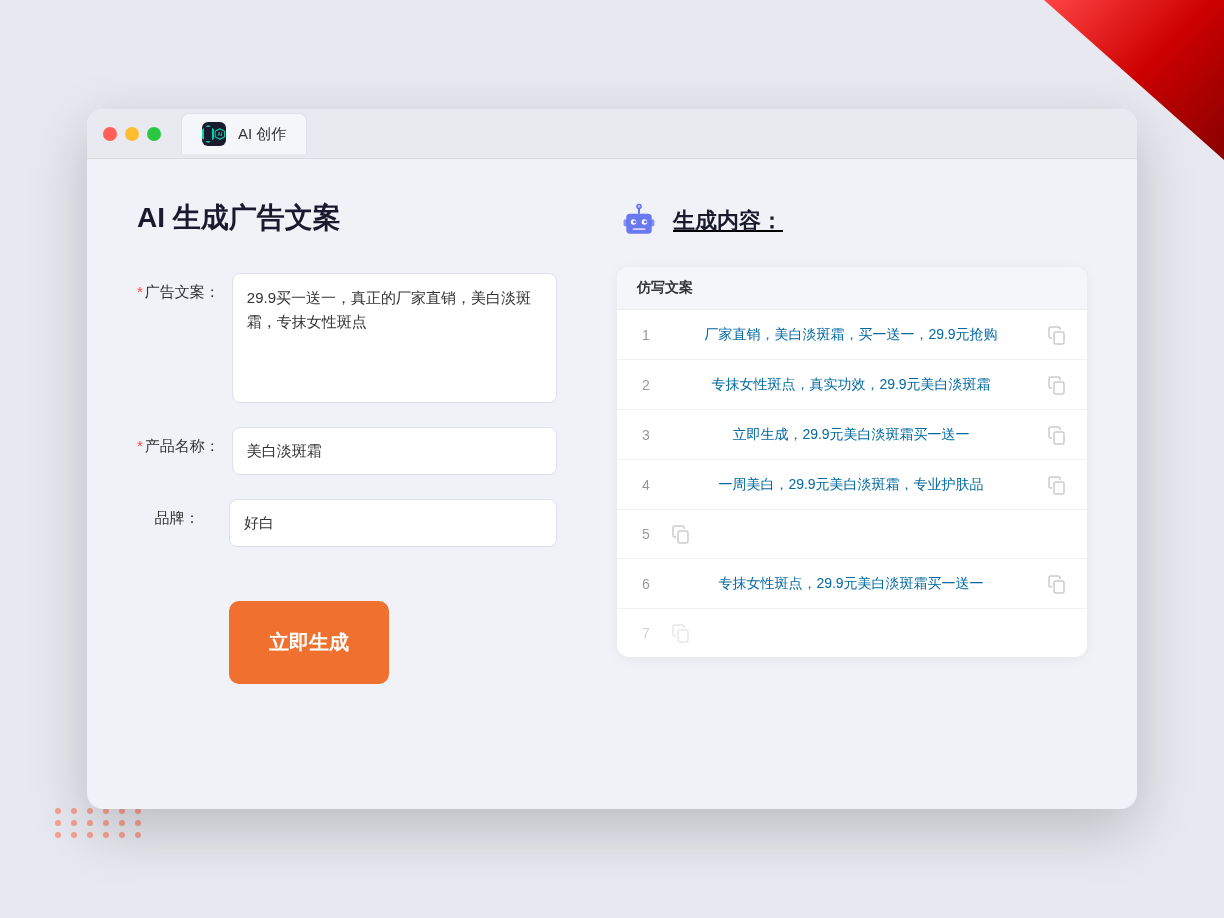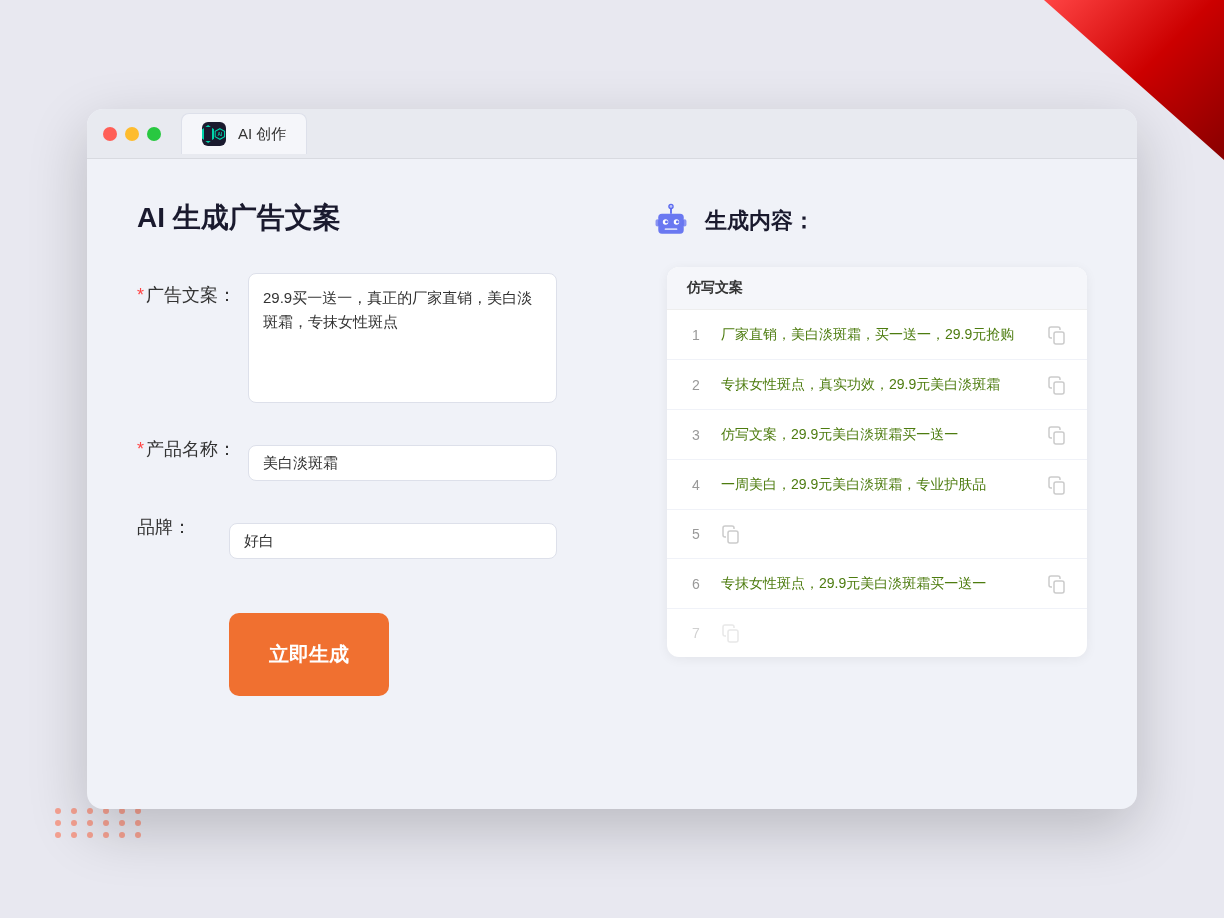--- a/index.html
+++ b/index.html
@@ -99,21 +99,21 @@
     .tab-title {
       font-size: 15px;
       color: #333;
       font-weight: 500;
     }
 
     
     .main-content {
       display: flex;
       padding: 40px 50px;
-      gap: 92px;
+      gap: 60px;
       min-height: 650px;
     }
 
     
     .left-panel {
       flex: 0 0 420px;
     }
 
     .page-title {
       font-size: 28px;
@@ -123,24 +123,24 @@
     }
 
     .form-group {
       display: flex;
       align-items: flex-start;
       margin-bottom: 24px;
       gap: 12px;
     }
 
     .form-label {
-      font-size: 18px;
+      font-size: 15px;
       color: #333;
       min-width: 80px;
-      text-align: left;
+      text-align: center;
       padding-top: 10px;
       white-space: nowrap;
     }
 
     .required-star {
       color: #ff4444;
       margin-right: 2px;
     }
 
     .form-input, .form-textarea {
@@ -150,22 +150,21 @@
       background: #fff;
       font-size: 15px;
       color: #333;
       font-family: inherit;
       outline: none;
       transition: border-color 0.2s;
     }
 
     .form-input {
       padding: 10px 14px;
-      height: 36px;
-      margin-top: 18px;
+      height: 48px;
     }
 
     .form-textarea {
       padding: 12px 14px;
       height: 130px;
       resize: none;
       line-height: 1.6;
     }
 
     .generate-btn {
@@ -186,20 +185,21 @@
     
     .right-panel {
       flex: 1;
     }
 
     .result-header {
       display: flex;
       align-items: center;
       gap: 12px;
       margin-bottom: 24px;
+      text-decoration: underline;
     }
 
     .robot-icon {
       width: 44px;
       height: 44px;
       position: relative;
       display: flex;
       align-items: center;
       justify-content: center;
     }
@@ -213,21 +213,20 @@
       font-size: 22px;
       font-weight: 700;
       color: #1a1a2e;
     }
 
     .result-table {
       background: #fff;
       border-radius: 12px;
       overflow: hidden;
       box-shadow: 0 2px 12px rgba(0,0,0,0.06);
-      margin-left: 18px;
     }
 
     .table-header {
       background: #f5f6fa;
       padding: 12px 20px;
       font-size: 14px;
       font-weight: 600;
       color: #333;
       border-bottom: 1px solid #eee;
     }
@@ -251,22 +250,23 @@
     .row-num {
       font-size: 14px;
       color: #999;
       min-width: 18px;
       text-align: center;
     }
 
     .row-text {
       flex: 1;
       font-size: 14px;
-      color: #4d7c0f;
+      color: #0369a1;
       line-height: 1.5;
+      text-align: center;
     }
 
     .copy-icon {
       width: 20px;
       height: 20px;
       cursor: pointer;
       opacity: 0.5;
       flex-shrink: 0;
     }
   </style>
@@ -365,21 +365,21 @@
           <div class="table-row">
             <span class="row-num">2</span>
             <span class="row-text">专抹女性斑点，真实功效，29.9元美白淡斑霜</span>
             <span class="copy-icon"><svg viewBox="0 0 20 20" fill="none" xmlns="http://www.w3.org/2000/svg">
     <rect x="7" y="7" width="10" height="12" rx="2" stroke="#999" stroke-width="1.5"></rect>
     <path d="M5 13H4a2 2 0 01-2-2V4a2 2 0 012-2h7a2 2 0 012 2v1" stroke="#999" stroke-width="1.5"></path>
   </svg></span>
           </div>
           <div class="table-row">
             <span class="row-num">3</span>
-            <span class="row-text">仿写文案，29.9元美白淡斑霜买一送一</span>
+            <span class="row-text">立即生成，29.9元美白淡斑霜买一送一</span>
             <span class="copy-icon"><svg viewBox="0 0 20 20" fill="none" xmlns="http://www.w3.org/2000/svg">
     <rect x="7" y="7" width="10" height="12" rx="2" stroke="#999" stroke-width="1.5"></rect>
     <path d="M5 13H4a2 2 0 01-2-2V4a2 2 0 012-2h7a2 2 0 012 2v1" stroke="#999" stroke-width="1.5"></path>
   </svg></span>
           </div>
           <div class="table-row">
             <span class="row-num">4</span>
             <span class="row-text">一周美白，29.9元美白淡斑霜，专业护肤品</span>
             <span class="copy-icon"><svg viewBox="0 0 20 20" fill="none" xmlns="http://www.w3.org/2000/svg">
     <rect x="7" y="7" width="10" height="12" rx="2" stroke="#999" stroke-width="1.5"></rect>

